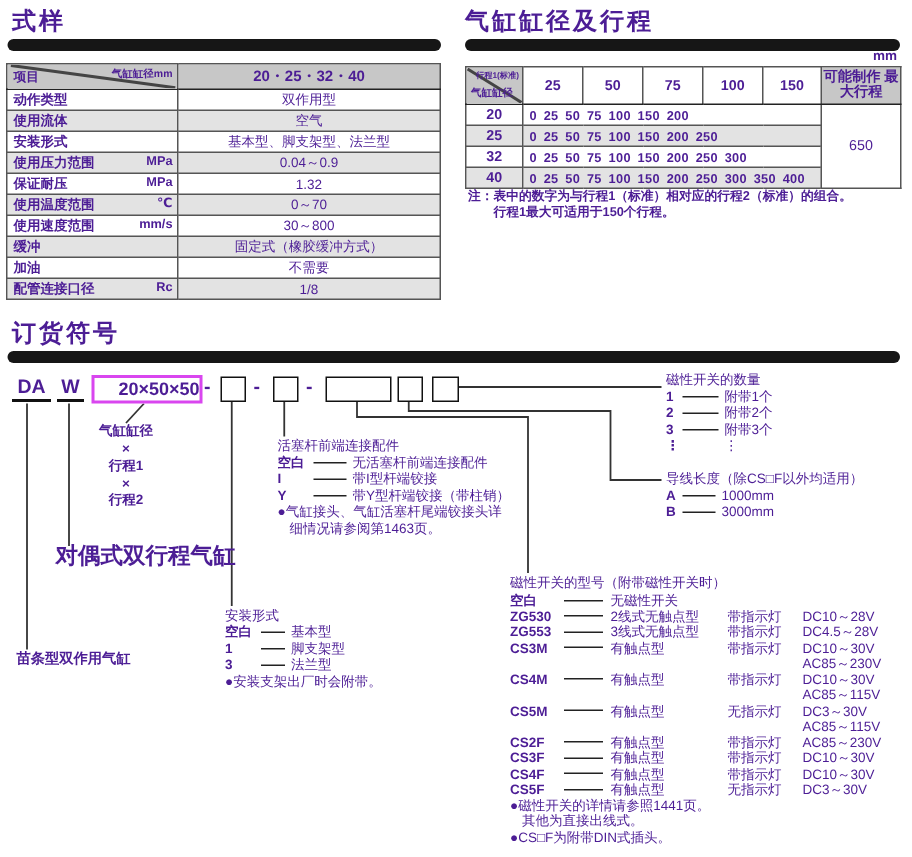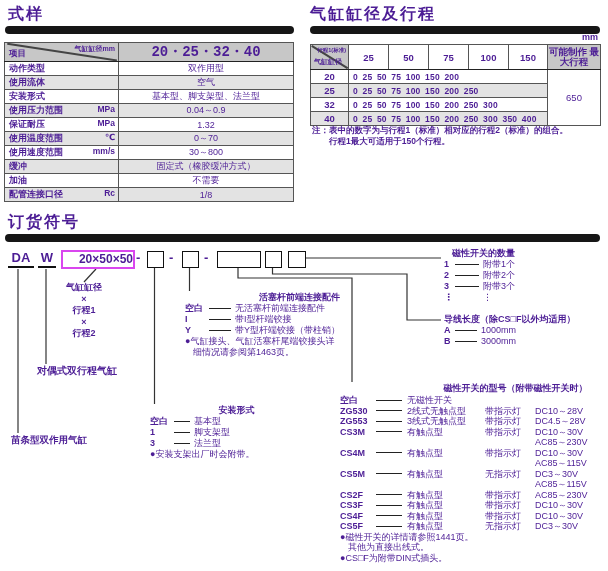--- a/index.html
+++ b/index.html
@@ -23,21 +23,21 @@
   table{border-collapse:collapse;table-layout:fixed;}
   td{border:1px solid #555;padding:0;font-size:9px;overflow:hidden;white-space:nowrap;}
 
   #spec-table{position:absolute;left:4px;top:42px;width:290px;border:1px solid #333;}
   #spec-table td{height:13px;margin-top:43px;}
   #spec-table tr.hd td{height:16px;background:#c7c7c7;border-bottom:1.5px solid #222;}
   #spec-table td.lblcell{width:113px;}
   #spec-table td.lblcell .rl{float:left;padding-left:4px;font-weight:bold;font-size:9px;}
   #spec-table td.lblcell .ru{float:right;padding-right:3px;font-size:8.5px;font-weight:bold;}
   #spec-table td.val{text-align:center;font-size:9px;}
-  #spec-table tr.hd td.val{font-weight:bold;font-size:14px;font-family:Liberation Mono, monospace;}
+  #spec-table tr.hd td.val{font-weight:bold;font-size:10px;}
   #spec-table tr.alt td{background:#e3e3e3;}
 
   .diag-cell{position:relative;}
   .diag-cell svg{position:absolute;left:0;top:0;width:100%;height:100%;}
   .diag-cell .dtr{position:absolute;top:1px;right:3px;font-size:7px;font-weight:bold;}
   .diag-cell .dbl{position:absolute;bottom:1px;left:4px;font-size:8.5px;font-weight:bold;}
 
   #stroke-table{position:absolute;left:310px;top:44px;width:290px;border:1.5px solid #222;}
   #stroke-table tr.hd td{height:24px;text-align:center;font-weight:bold;font-size:9.5px;
                          border-bottom:1.5px solid #222;}
@@ -70,25 +70,25 @@
   #sep1{left:136px;} #sep2{left:169px;} #sep3{left:204px;}
   .obox{position:absolute;top:251px;height:15px;border:1.5px solid #111;background:#fff;}
   #box-mount{left:147px;width:15px;}
   #box-rod{left:182px;width:15px;}
   #box-model{left:217px;width:42px;}
   #box-lead{left:265px;width:15px;}
   #box-qty{left:288px;width:16px;}
 
   .lbl{position:absolute;font-size:9px;line-height:11px;white-space:nowrap;}
   #lbl-bore-stroke{left:54px;top:282px;width:60px;text-align:center;font-weight:bold;line-height:11.5px;}
-  #lbl-dual{left:37px;top:365px;font-weight:bold;font-size:10px;}
+  #lbl-dual{left:37px;top:365px;font-weight:bold;font-size:15px;}
   #lbl-slim{left:11px;top:434px;font-weight:bold;font-size:9.5px;}
 
   .blk{position:absolute;font-size:9px;line-height:11px;white-space:nowrap;}
-  .blk .blk-title{font-weight:bold;height:11px;text-align:right;}
+  .blk .blk-title{font-weight:normal;height:11px;}
   .blk .li{display:flex;align-items:center;height:11px;}
   .blk .li .c{font-weight:bold;}
   .blk .li .d{height:1px;background:#222;margin:0 4px 0 2px;}
   .blk .blk-note{height:11px;}
   .ghost{visibility:hidden;}
 
   #blk-mount{left:150px;top:405px;}
   #blk-mount .c{width:22px;} #blk-mount .d{width:16px;}
   #blk-rod{left:185px;top:292px;}
   #blk-rod .c{width:22px;} #blk-rod .d{width:22px;}

